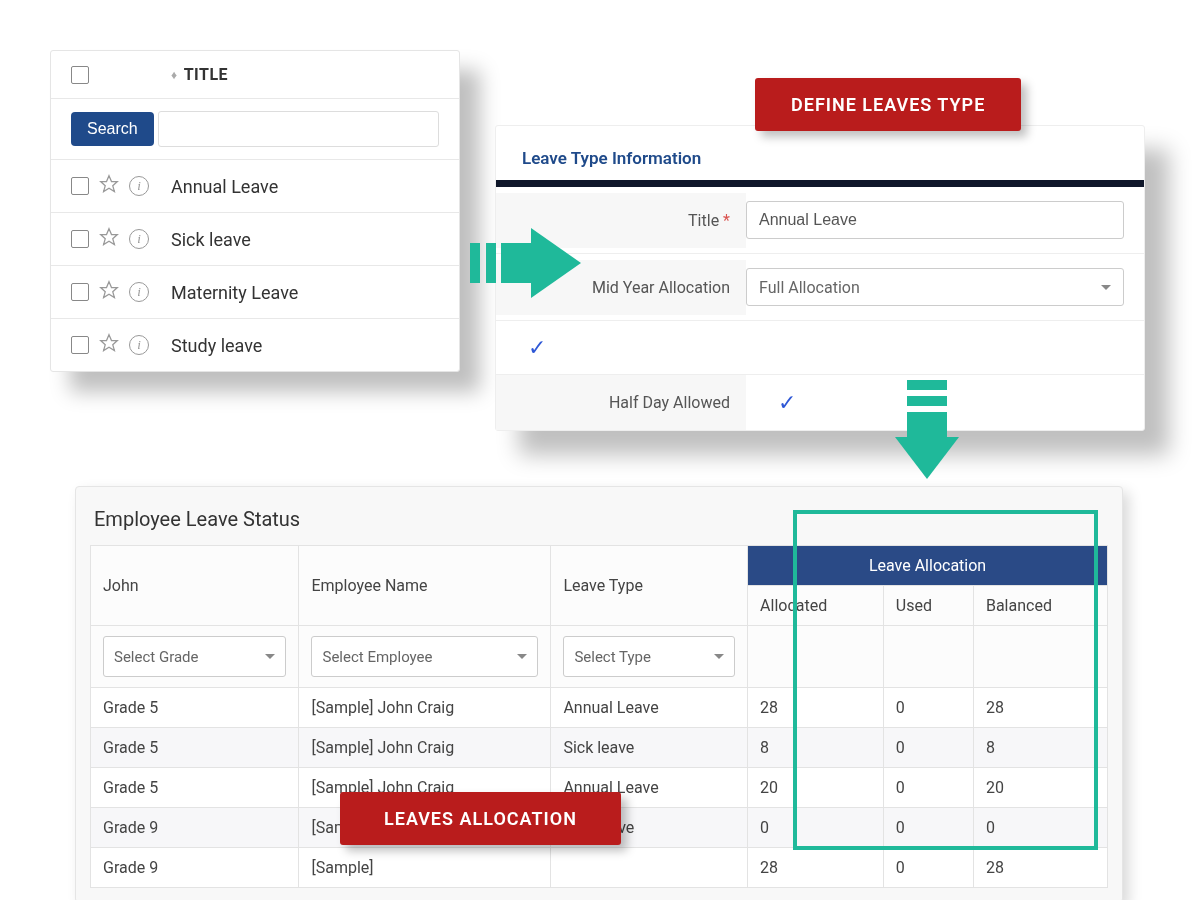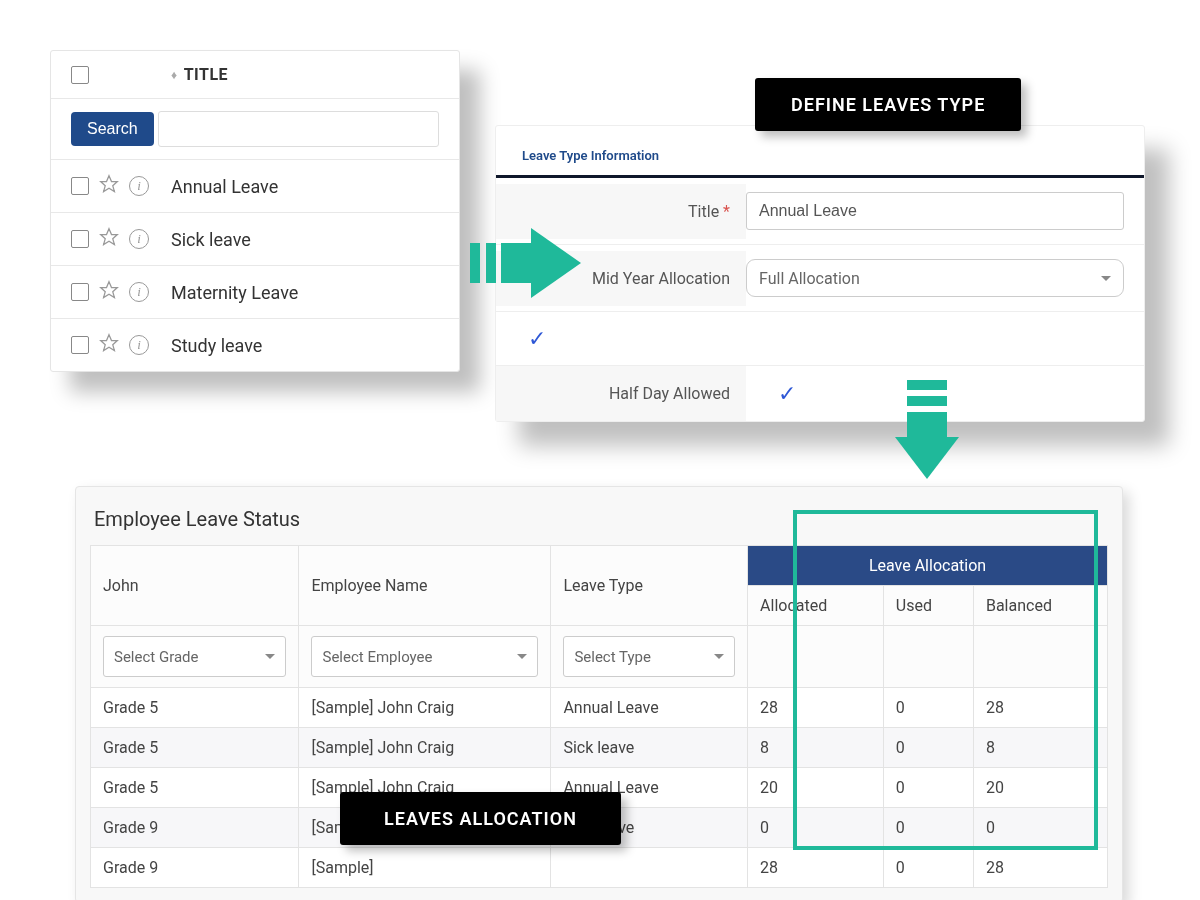--- a/index.html
+++ b/index.html
@@ -63,53 +63,53 @@
     position:absolute;
     top: 125px;
     left: 495px;
     width: 650px;
     background:#fff;
     border:1px solid #eee;
     box-shadow: 24px 24px 22px rgba(0,0,0,0.25);
     border-radius:3px;
   }
   .panel2 .p2-title {
-    color:#1f4a8a; font-weight:600; padding:22px 26px 12px; font-size:13px;
-    border-bottom:3px solid #0f172a;
+    color:#1f4a8a; font-weight:600; padding:22px 26px 12px; font-size:17px;
+    border-bottom:7px solid #0f172a;
   }
   .form-row {
     display:flex; align-items:center; padding:14px 20px; border-bottom:1px solid #eee;
   }
   .form-row:last-child { border-bottom:none;gap:20px; }
   .form-label {
     width:250px; text-align:right; color:#555; font-size:16px; padding-right:16px;
     background:#f7f7f7; margin:-14px 0 -14px -20px; padding:18px 16px 18px 20px;
   }
   .req { color:#d9534f; margin-left:4px;}
   .text-input {
     flex:1; border:1px solid #ccc; border-radius:3px; height:38px; padding:0 12px;
     font-size:16px; color:#555;
   }
   .select-wrap {
     flex:1; position:relative;
   }
   .select-input {
-    width:100%; border:1px solid #ccc; border-radius:9px; height:38px; padding:0 12px;
+    width:100%; border:1px solid #ccc; border-radius:3px; height:38px; padding:0 12px;
     font-size:16px; color:#666; background:#fff; display:flex; align-items:center;
     justify-content:space-between;
   }
   .caret-down {
     width:0; height:0; border-left:5px solid transparent; border-right:5px solid transparent;
     border-top:5px solid #888;
   }
   .check-mark { color:#2f58d6; font-size:22px; padding-left:12px; }
 
   
   .badge {
-    position:absolute; background:#000000; color:#fff; font-weight:600;
+    position:absolute; background:#b91c1c; color:#fff; font-weight:600;
     letter-spacing:1px; padding:16px 36px; border-radius:3px;
     box-shadow: 6px 6px 10px rgba(0,0,0,0.25);
     font-size:18px;
   }
   .badge1 { top: 78px; left: 755px; }
   .badge2 { top: 792px; left: 340px; padding:16px 44px; }
 
   
   .arrow-right {
     position:absolute; top:228px; left:470px; display:flex; align-items:center;

